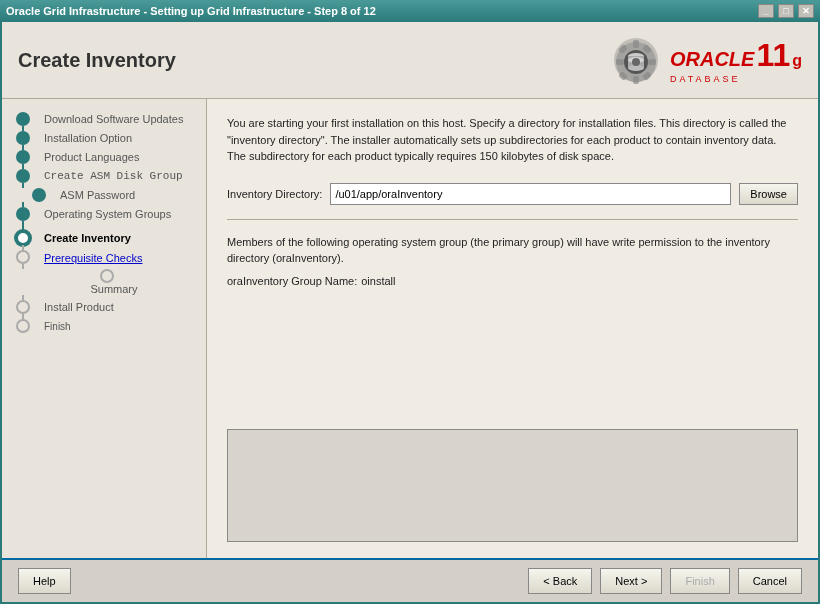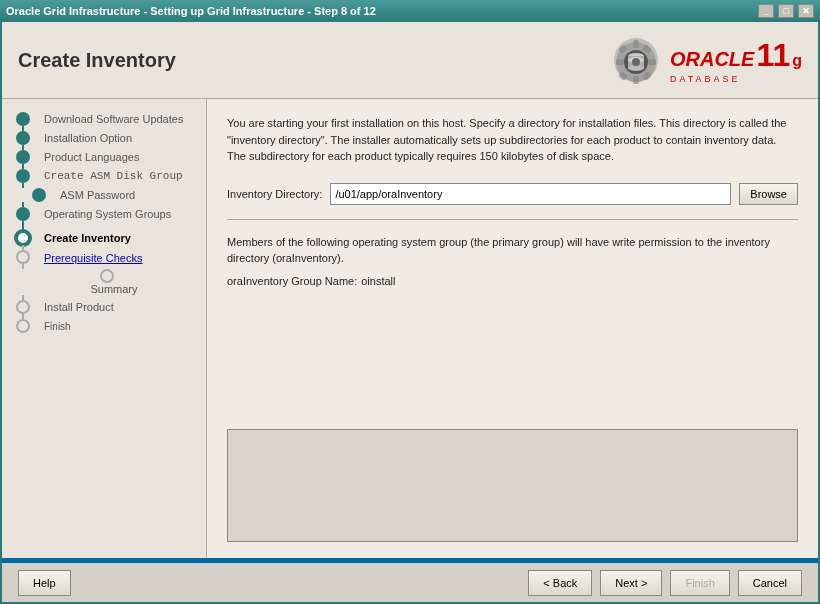--- a/index.html
+++ b/index.html
@@ -186,21 +186,21 @@
       min-height: 80px;
       border: 1px solid #888;
       background: #d8d4cc;
       margin-top: auto;
     }
 
     
     .footer {
       height: 44px;
       background: #d4d0c8;
-      border-top: 5px solid #0369a1;
+      border-top: 2px solid #0369a1;
       display: flex;
       align-items: center;
       justify-content: space-between;
       padding: 0 16px;
     }
     .footer-right {
       display: flex;
       gap: 8px;
     }
     .footer-btn {

